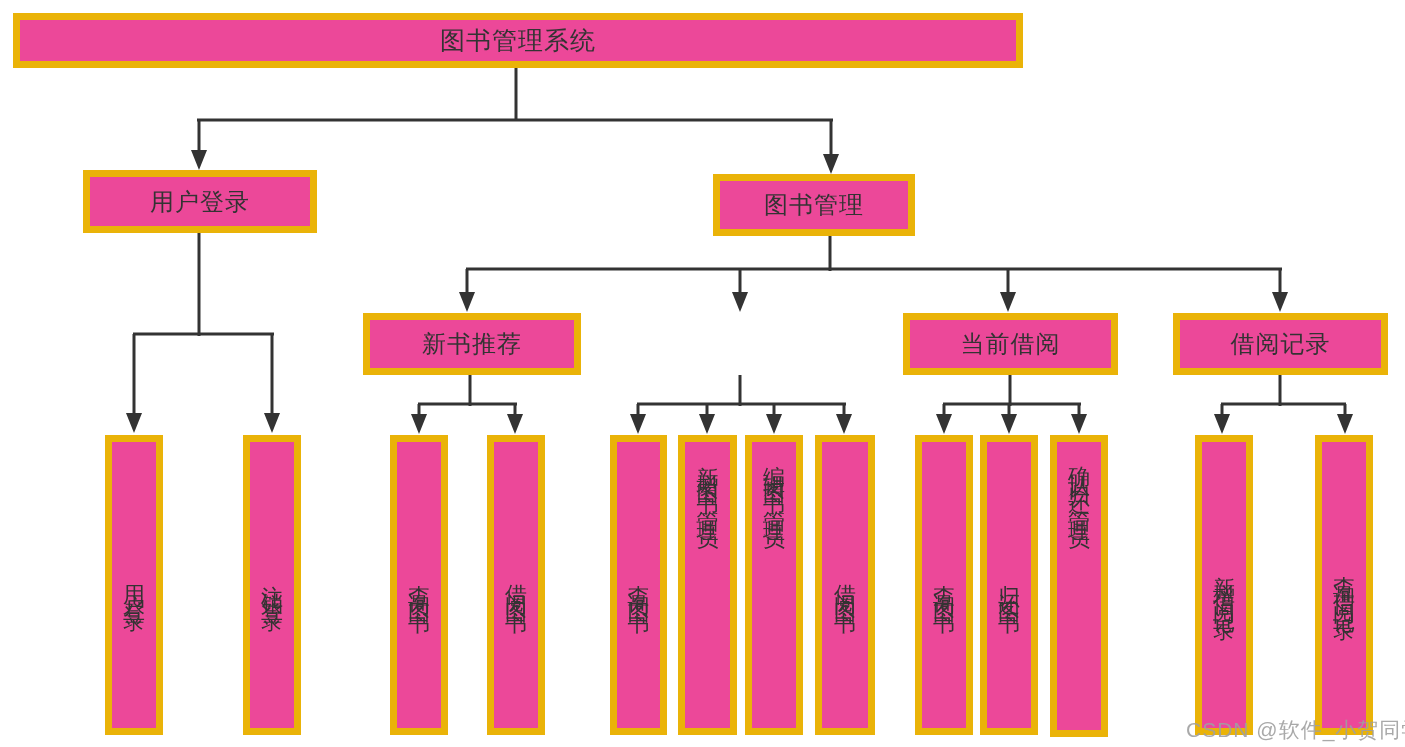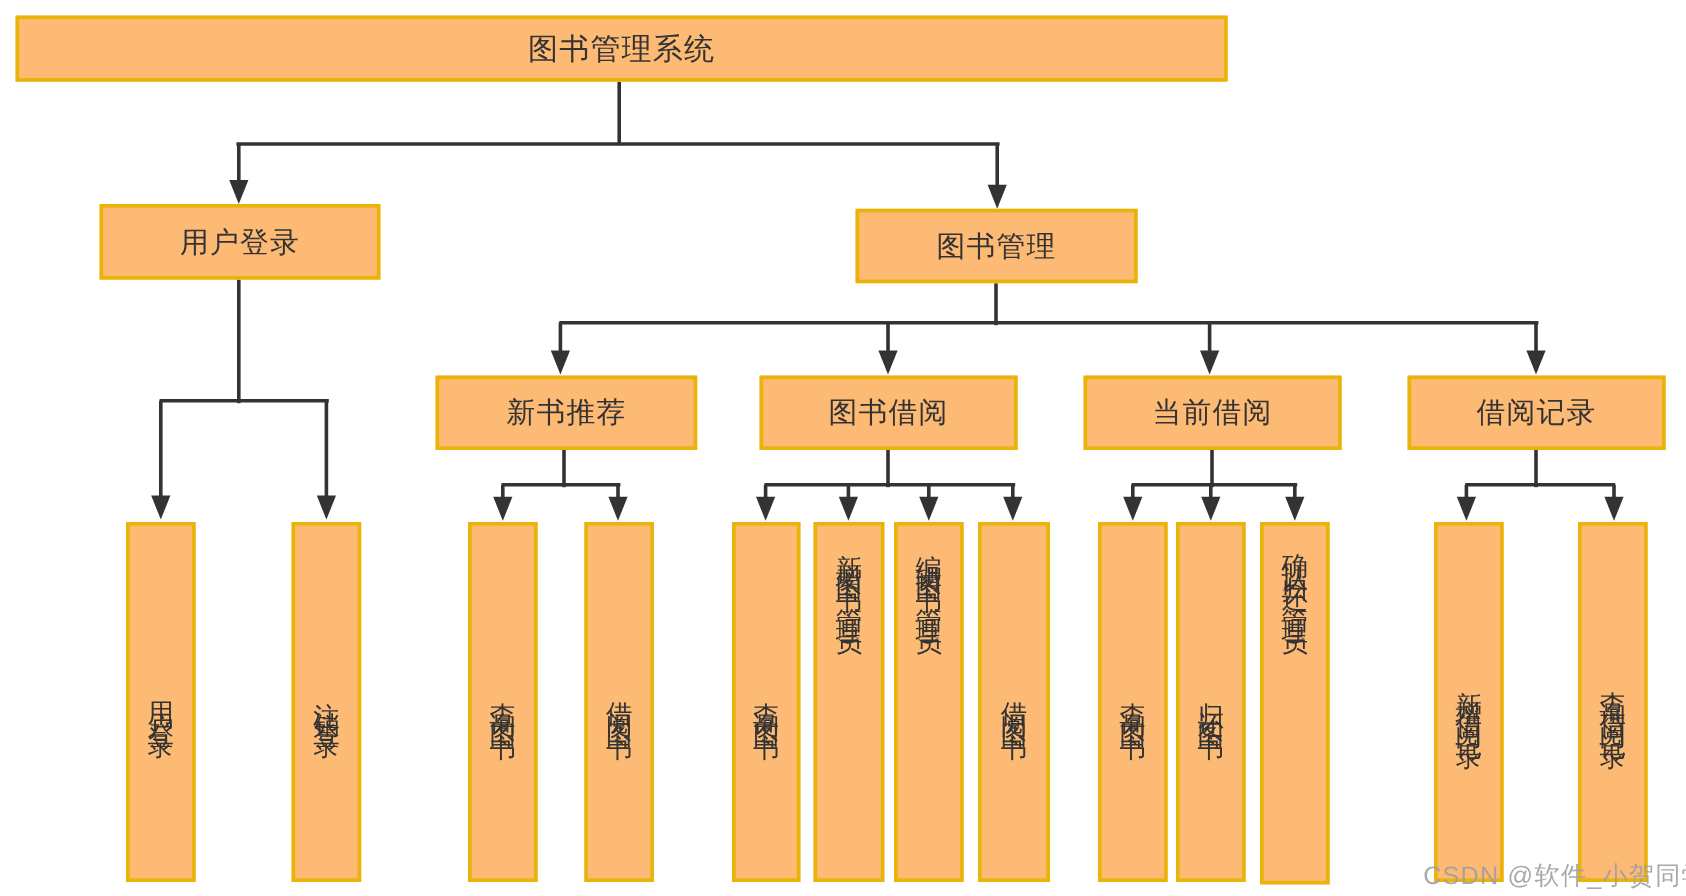--- a/index.html
+++ b/index.html
@@ -14,22 +14,22 @@
   }
   svg.connectors {
     position: absolute;
     left: 0; top: 0;
     width: 1405px; height: 747px;
   }
   svg.connectors line { stroke: #333333; stroke-width: 3; }
   svg.connectors polygon { fill: #333333; }
   .node {
     position: absolute;
-    background: #fdba74;
-    border: 3px solid #eab308;
+    background: #ec4899;
+    border: 7px solid #eab308;
     box-sizing: border-box;
     display: flex;
     align-items: center;
     justify-content: center;
     text-align: center;
   }
   .hnode { font-size: 24px; letter-spacing: 1px; }
   .rootnode { font-size: 25px; }
   .vnode { font-size: 22px; }
   .vnode .vtext {
@@ -125,29 +125,26 @@
     </g>
   </svg>
 
   <div class="node hnode rootnode" style="left:13px; top:13px; width:1010px; height:55px;">
     <span>图书管理系统</span>
   </div>
 
   <div class="node hnode" style="left:83px; top:170px; width:234px; height:63px;">
     <span>用户登录</span>
   </div>
-  <div class="node hnode" style="left:713px; top:174px; width:235px; height:62px;">
+  <div class="node hnode" style="left:713px; top:174px; width:202px; height:62px;">
     <span>图书管理</span>
   </div>
 
   <div class="node hnode" style="left:363px; top:313px; width:218px; height:62px;">
     <span>新书推荐</span>
-  </div>
-  <div class="node hnode" style="left:633px; top:313px; width:215px; height:62px;">
-    <span>图书借阅</span>
   </div>
   <div class="node hnode" style="left:903px; top:313px; width:215px; height:62px;justify-content:center;">
     <span>当前借阅</span>
   </div>
   <div class="node hnode" style="left:1173px; top:313px; width:215px; height:62px;">
     <span>借阅记录</span>
   </div>
 
   <div class="node vnode" style="left:105px; top:435px; width:58px; height:300px;">
     <span class="vtext">用户登录</span>

